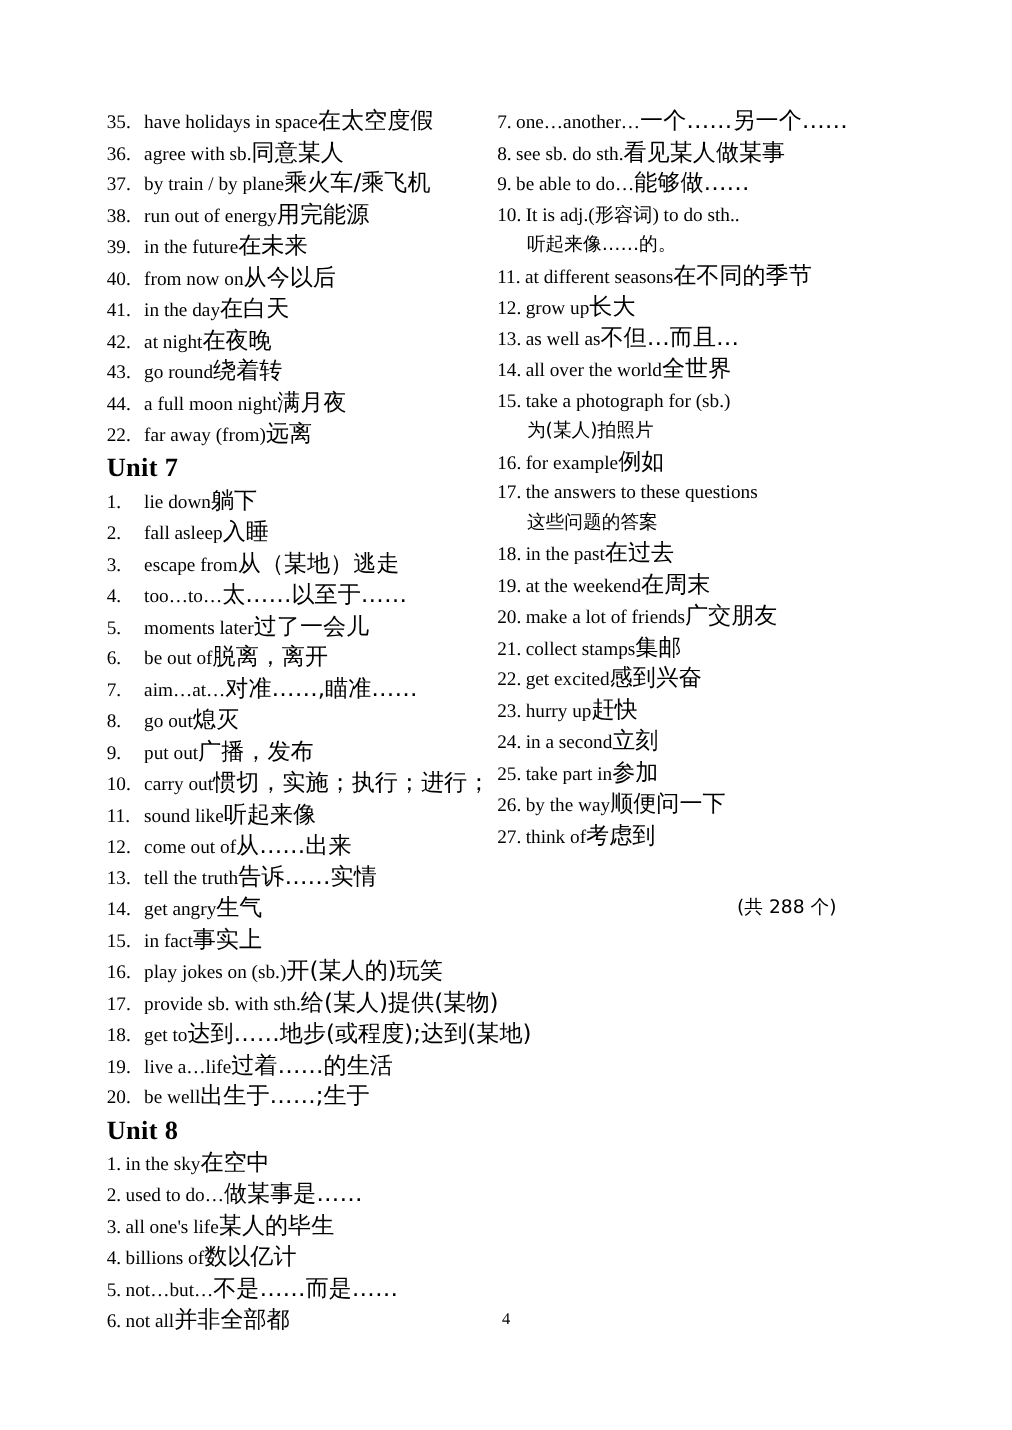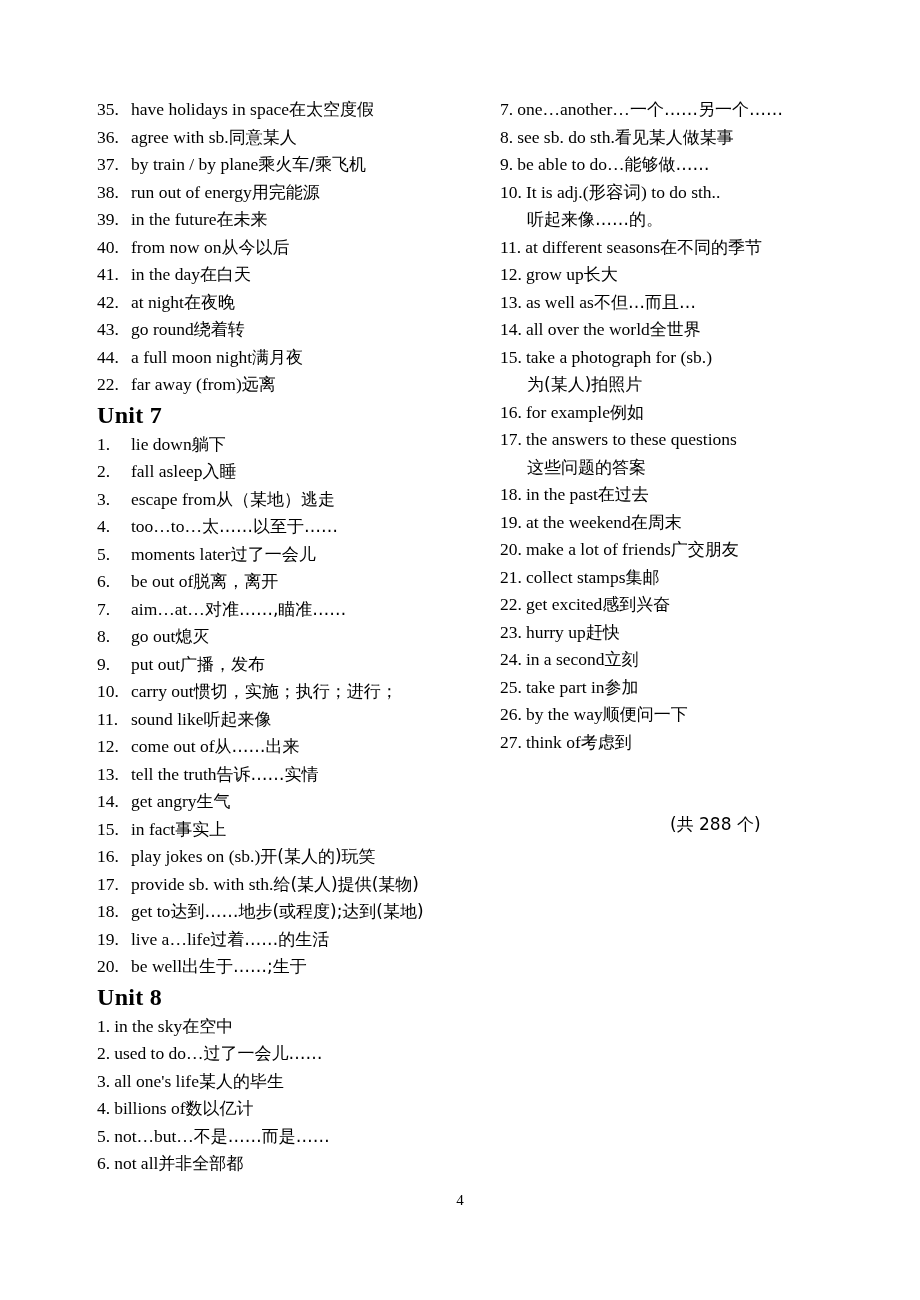--- a/index.html
+++ b/index.html
@@ -23,21 +23,21 @@
     top: 0;
     width: 920px;
     height: 1300px;
   }
 
   .column {
     position: absolute;
     top: 96px;
   }
   #col-left  { left: 97px;  width: 370px; }
-  #col-right { left: 500px; width: 380px; }
+  #col-right { left: 452px; width: 380px; }
 
   .unit-heading {
     font-family: "Liberation Serif", "DejaVu Serif", serif;
     font-weight: bold;
     font-size: 24px;
     line-height: 30px;
     margin: 1px 0 1px 0;
     letter-spacing: 0.3px;
   }
 
@@ -54,21 +54,21 @@
     white-space: nowrap;
   }
   li.phrase-item .num {
     display: inline-block;
     text-align: left;
   }
   li.phrase-item .en { }
   li.phrase-item .gap { display: inline-block; }
   li.phrase-item .zh {
     font-family: "DejaVu Sans", "Liberation Sans", sans-serif;
-    font-size: 17px;
+    font-size: 21px;
   }
   li.phrase-item .cont {
     display: block;
     font-family: "DejaVu Sans", "Liberation Sans", sans-serif;
     font-size: 17px;
     line-height: 27.5px;
   }
 
   
   #col-left li.phrase-item .num { width: 34px; }
@@ -138,21 +138,21 @@
         <li class="phrase-item"><span class="num">15.</span><span class="en">in fact</span><span class="gap">     </span><span class="zh">事实上</span></li>
         <li class="phrase-item"><span class="num">16.</span><span class="en">play jokes on (sb.)</span><span class="gap">     </span><span class="zh">开(某人的)玩笑</span></li>
         <li class="phrase-item"><span class="num">17.</span><span class="en">provide sb. with sth.</span><span class="gap"> </span><span class="zh">给(某人)提供(某物)</span></li>
         <li class="phrase-item"><span class="num">18.</span><span class="en">get to</span><span class="gap"> </span><span class="zh">达到……地步(或程度);达到(某地)</span></li>
         <li class="phrase-item"><span class="num">19.</span><span class="en">live a…life</span><span class="gap">     </span><span class="zh">过着……的生活</span></li>
         <li class="phrase-item"><span class="num">20.</span><span class="en">be well</span><span class="gap">     </span><span class="zh">出生于……;生于</span></li>
       </ol>
     <div class="unit-heading">Unit 8</div>
     <ol class="phrase-list" id="unit8-list">
         <li class="phrase-item"><span class="num">1.</span><span class="en">in the sky</span><span class="gap">     </span><span class="zh">在空中</span></li>
-        <li class="phrase-item"><span class="num">2.</span><span class="en">used to do…</span><span class="gap">     </span><span class="zh">过了一会儿……</span></li>
+        <li class="phrase-item"><span class="num">2.</span><span class="en">used to do…</span><span class="gap">     </span><span class="zh">做某事是……</span></li>
         <li class="phrase-item"><span class="num">3.</span><span class="en">all one's life</span><span class="gap">     </span><span class="zh">某人的毕生</span></li>
         <li class="phrase-item"><span class="num">4.</span><span class="en">billions of</span><span class="gap">     </span><span class="zh">数以亿计</span></li>
         <li class="phrase-item"><span class="num">5.</span><span class="en">not…but…</span><span class="gap">     </span><span class="zh">不是……而是……</span></li>
         <li class="phrase-item"><span class="num">6.</span><span class="en">not all</span><span class="gap">     </span><span class="zh">并非全部都</span></li>
       </ol>
   </div>
 
   <div class="column" id="col-right">
     <ol class="phrase-list" id="unit8-cont-list">
         <li class="phrase-item"><span class="num">7.</span><span class="en">one…another…</span><span class="zh">一个……另一个……</span></li>

